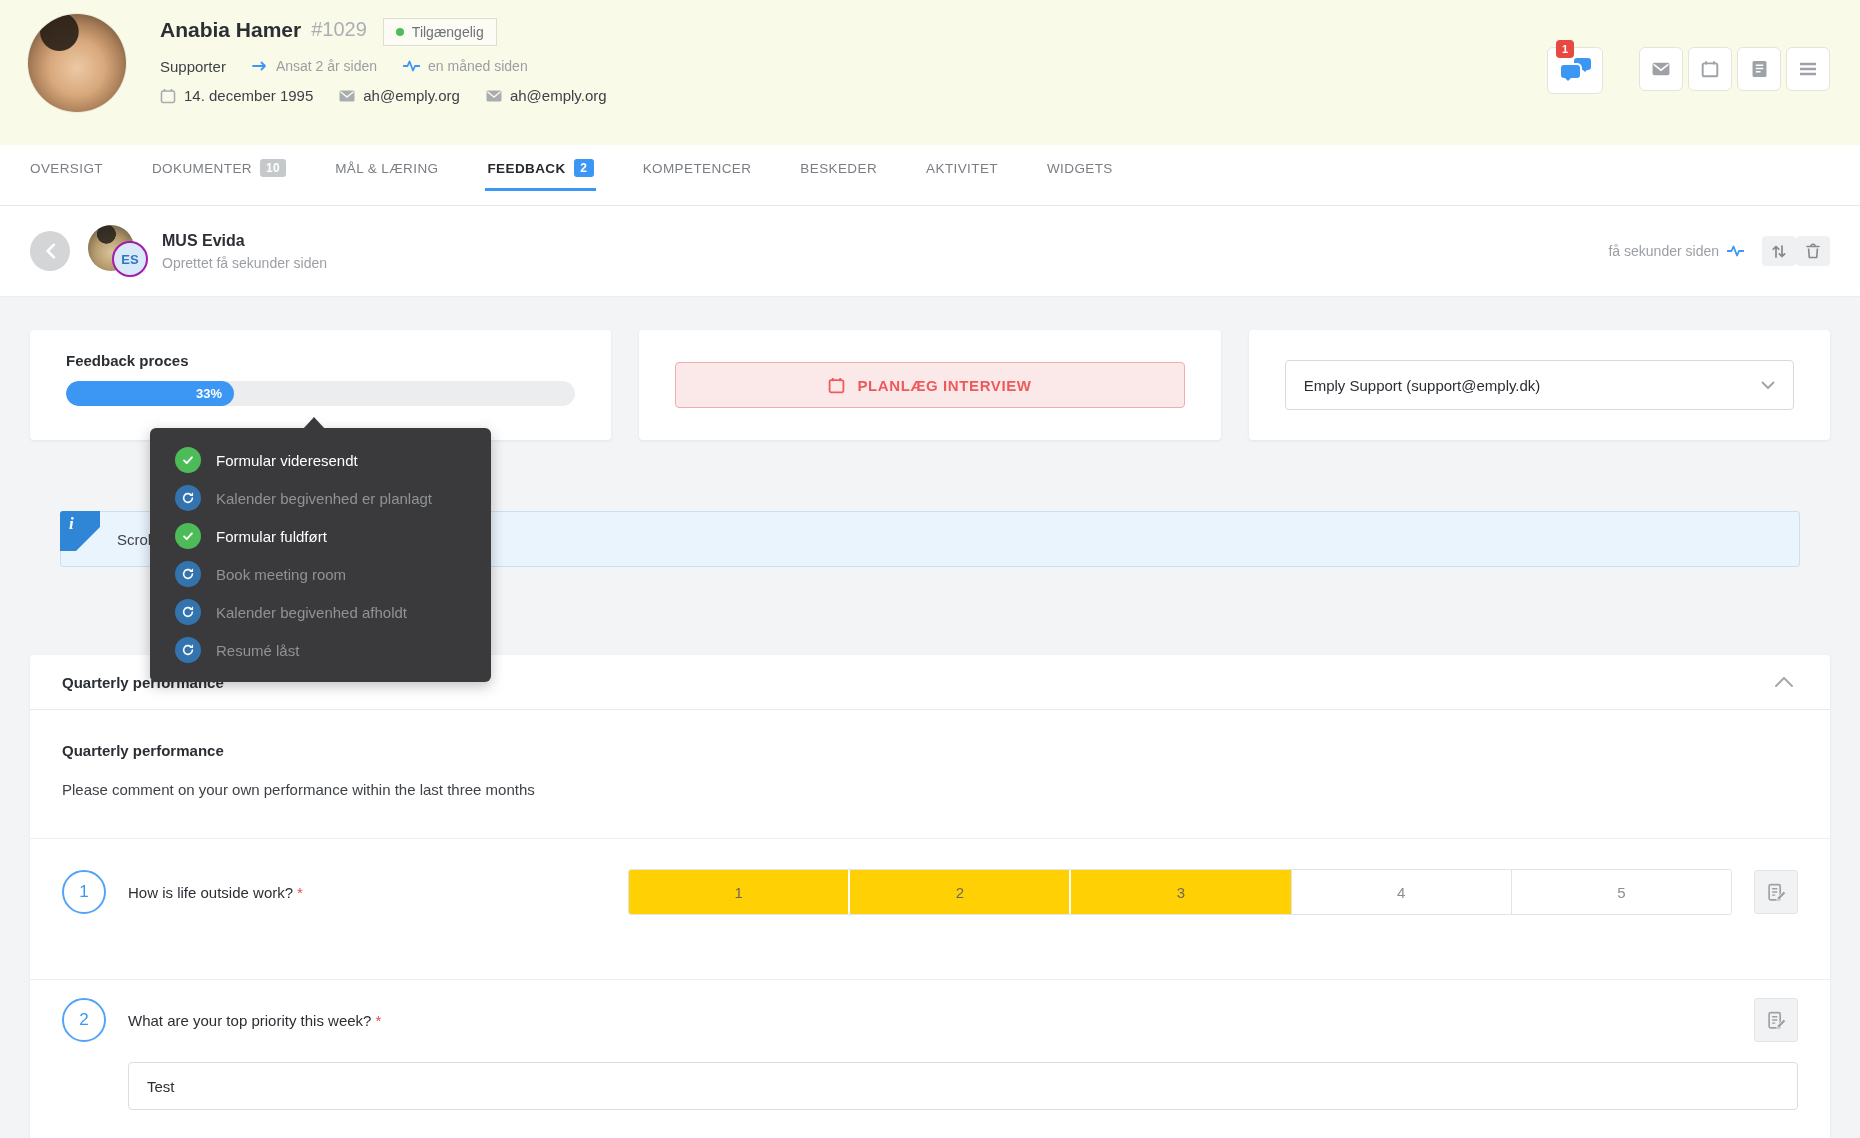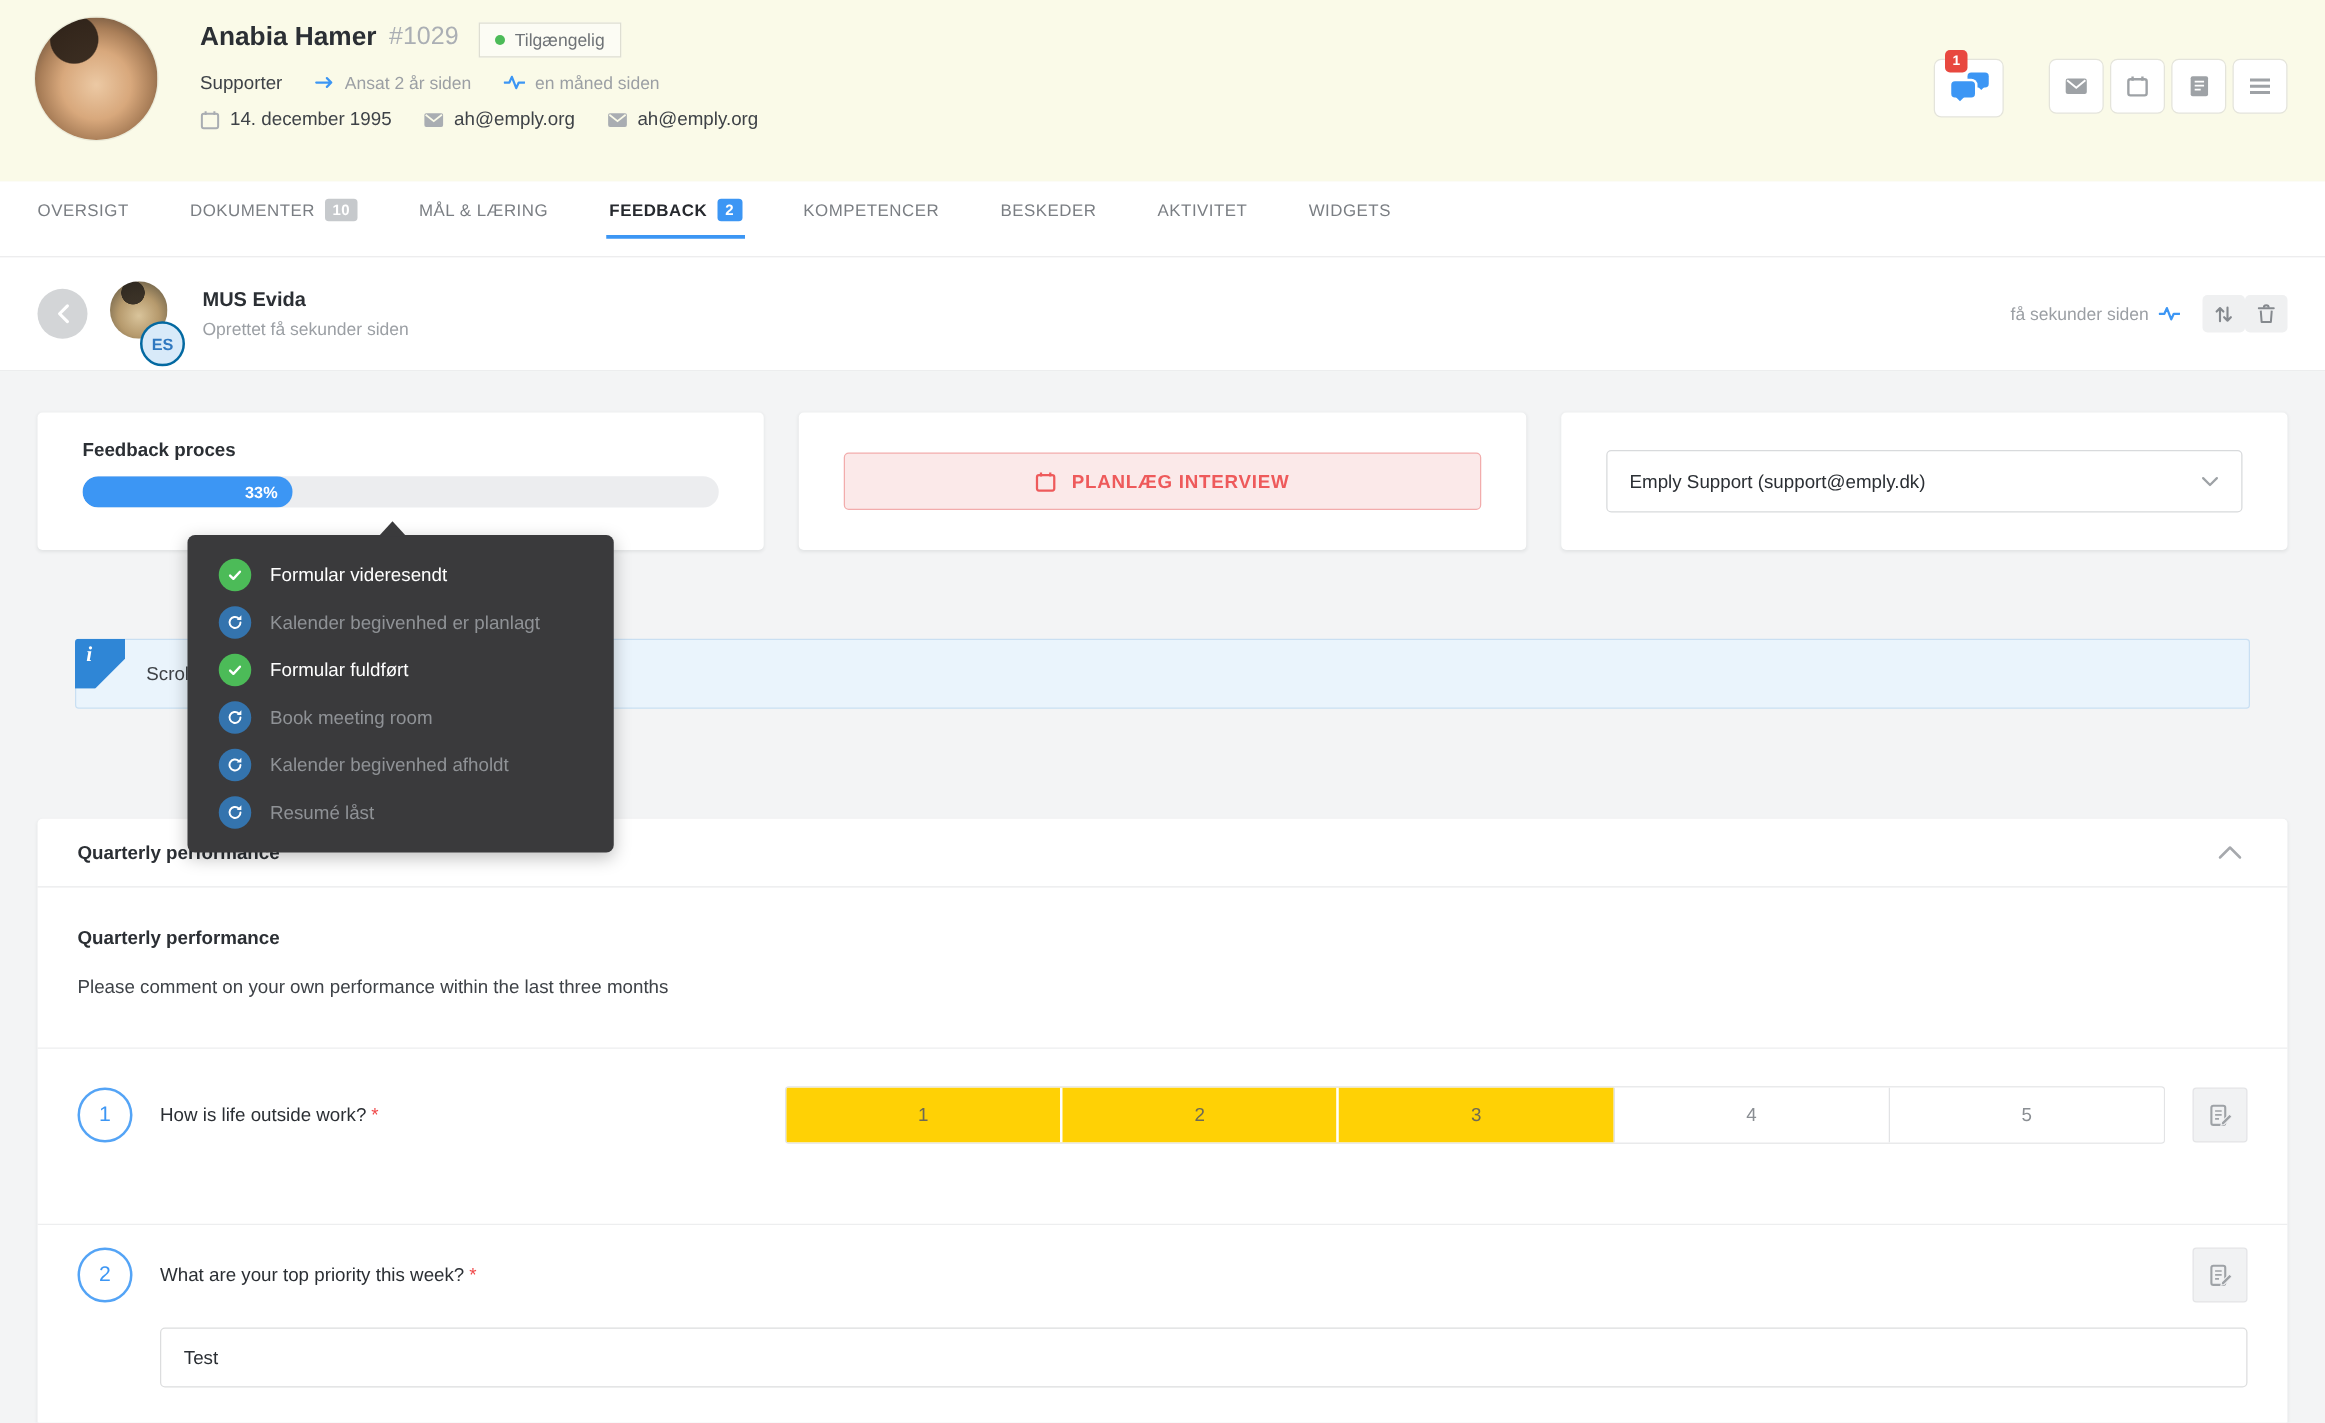--- a/index.html
+++ b/index.html
@@ -85,22 +85,22 @@
     display:flex; align-items:center; justify-content:center; flex:0 0 auto;
   }
   .avatar-stack { position:relative; width:60px; height:52px; margin-left:18px; flex:0 0 auto; }
   .avatar-sm {
     width:46px; height:46px; border-radius:50%;
     background:
       radial-gradient(circle at 40% 20%, rgba(35,30,25,.85) 0 20%, rgba(35,30,25,0) 21%),
       radial-gradient(circle at 50% 60%, #d9c49b 0%, #b69a6d 45%, #74664c 80%, #4c4232 100%);
   }
   .avatar-initials {
-    position:absolute; left:24px; top:32px; width:36px; height:36px; border-radius:50%;
-    background:#D8EAF9; border:2px solid #0369a1; color:#2F78C0; font-size:13px; font-weight:bold;
+    position:absolute; left:24px; top:16px; width:36px; height:36px; border-radius:50%;
+    background:#D8EAF9; border:2px solid #a21caf; color:#2F78C0; font-size:13px; font-weight:bold;
     display:flex; align-items:center; justify-content:center;
   }
   .record-titles { margin-left:14px; display:flex; flex-direction:column; gap:5px; }
   .record-title { font-size:16px; font-weight:bold; color:#2B2F34; }
   .record-subtitle { font-size:14px; color:#9B9FA4; }
   .record-right { margin-left:auto; display:flex; align-items:center; }
   .updated { font-size:14px; color:#9B9FA4; display:inline-flex; align-items:center; gap:8px; margin-right:18px; }
   .mini-btn {
     width:34px; height:30px; background:#EFF0F1; border:none; border-radius:4px; cursor:pointer;
     display:flex; align-items:center; justify-content:center;

